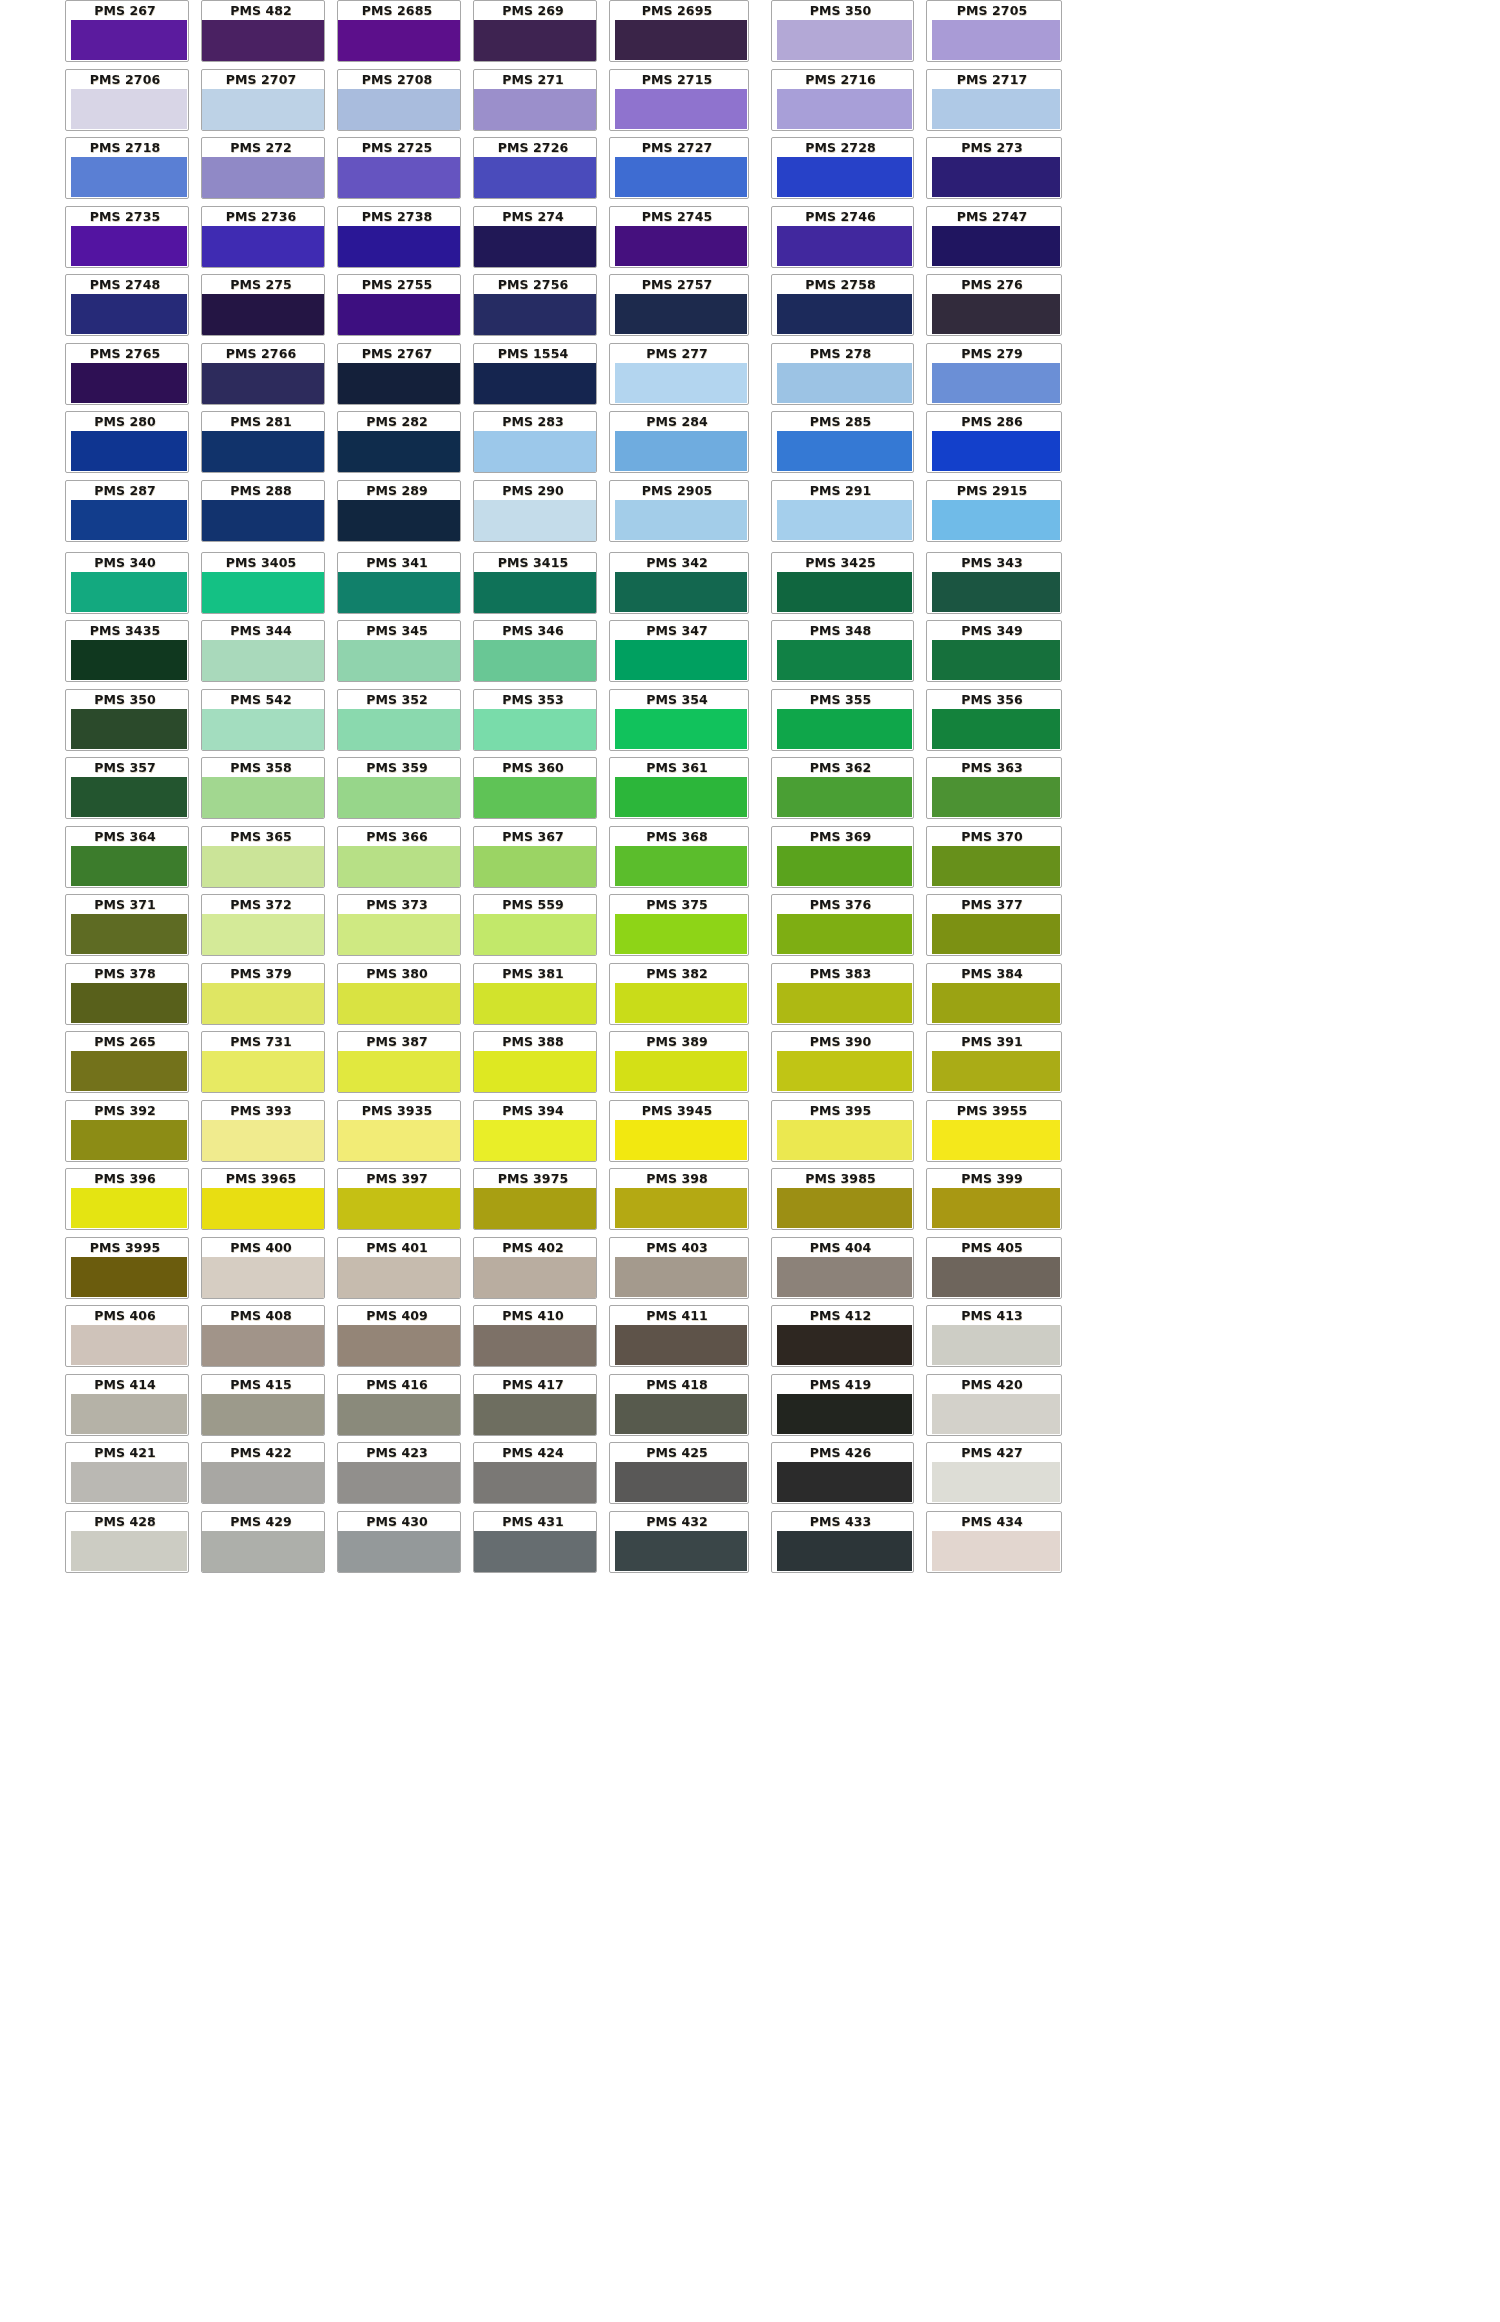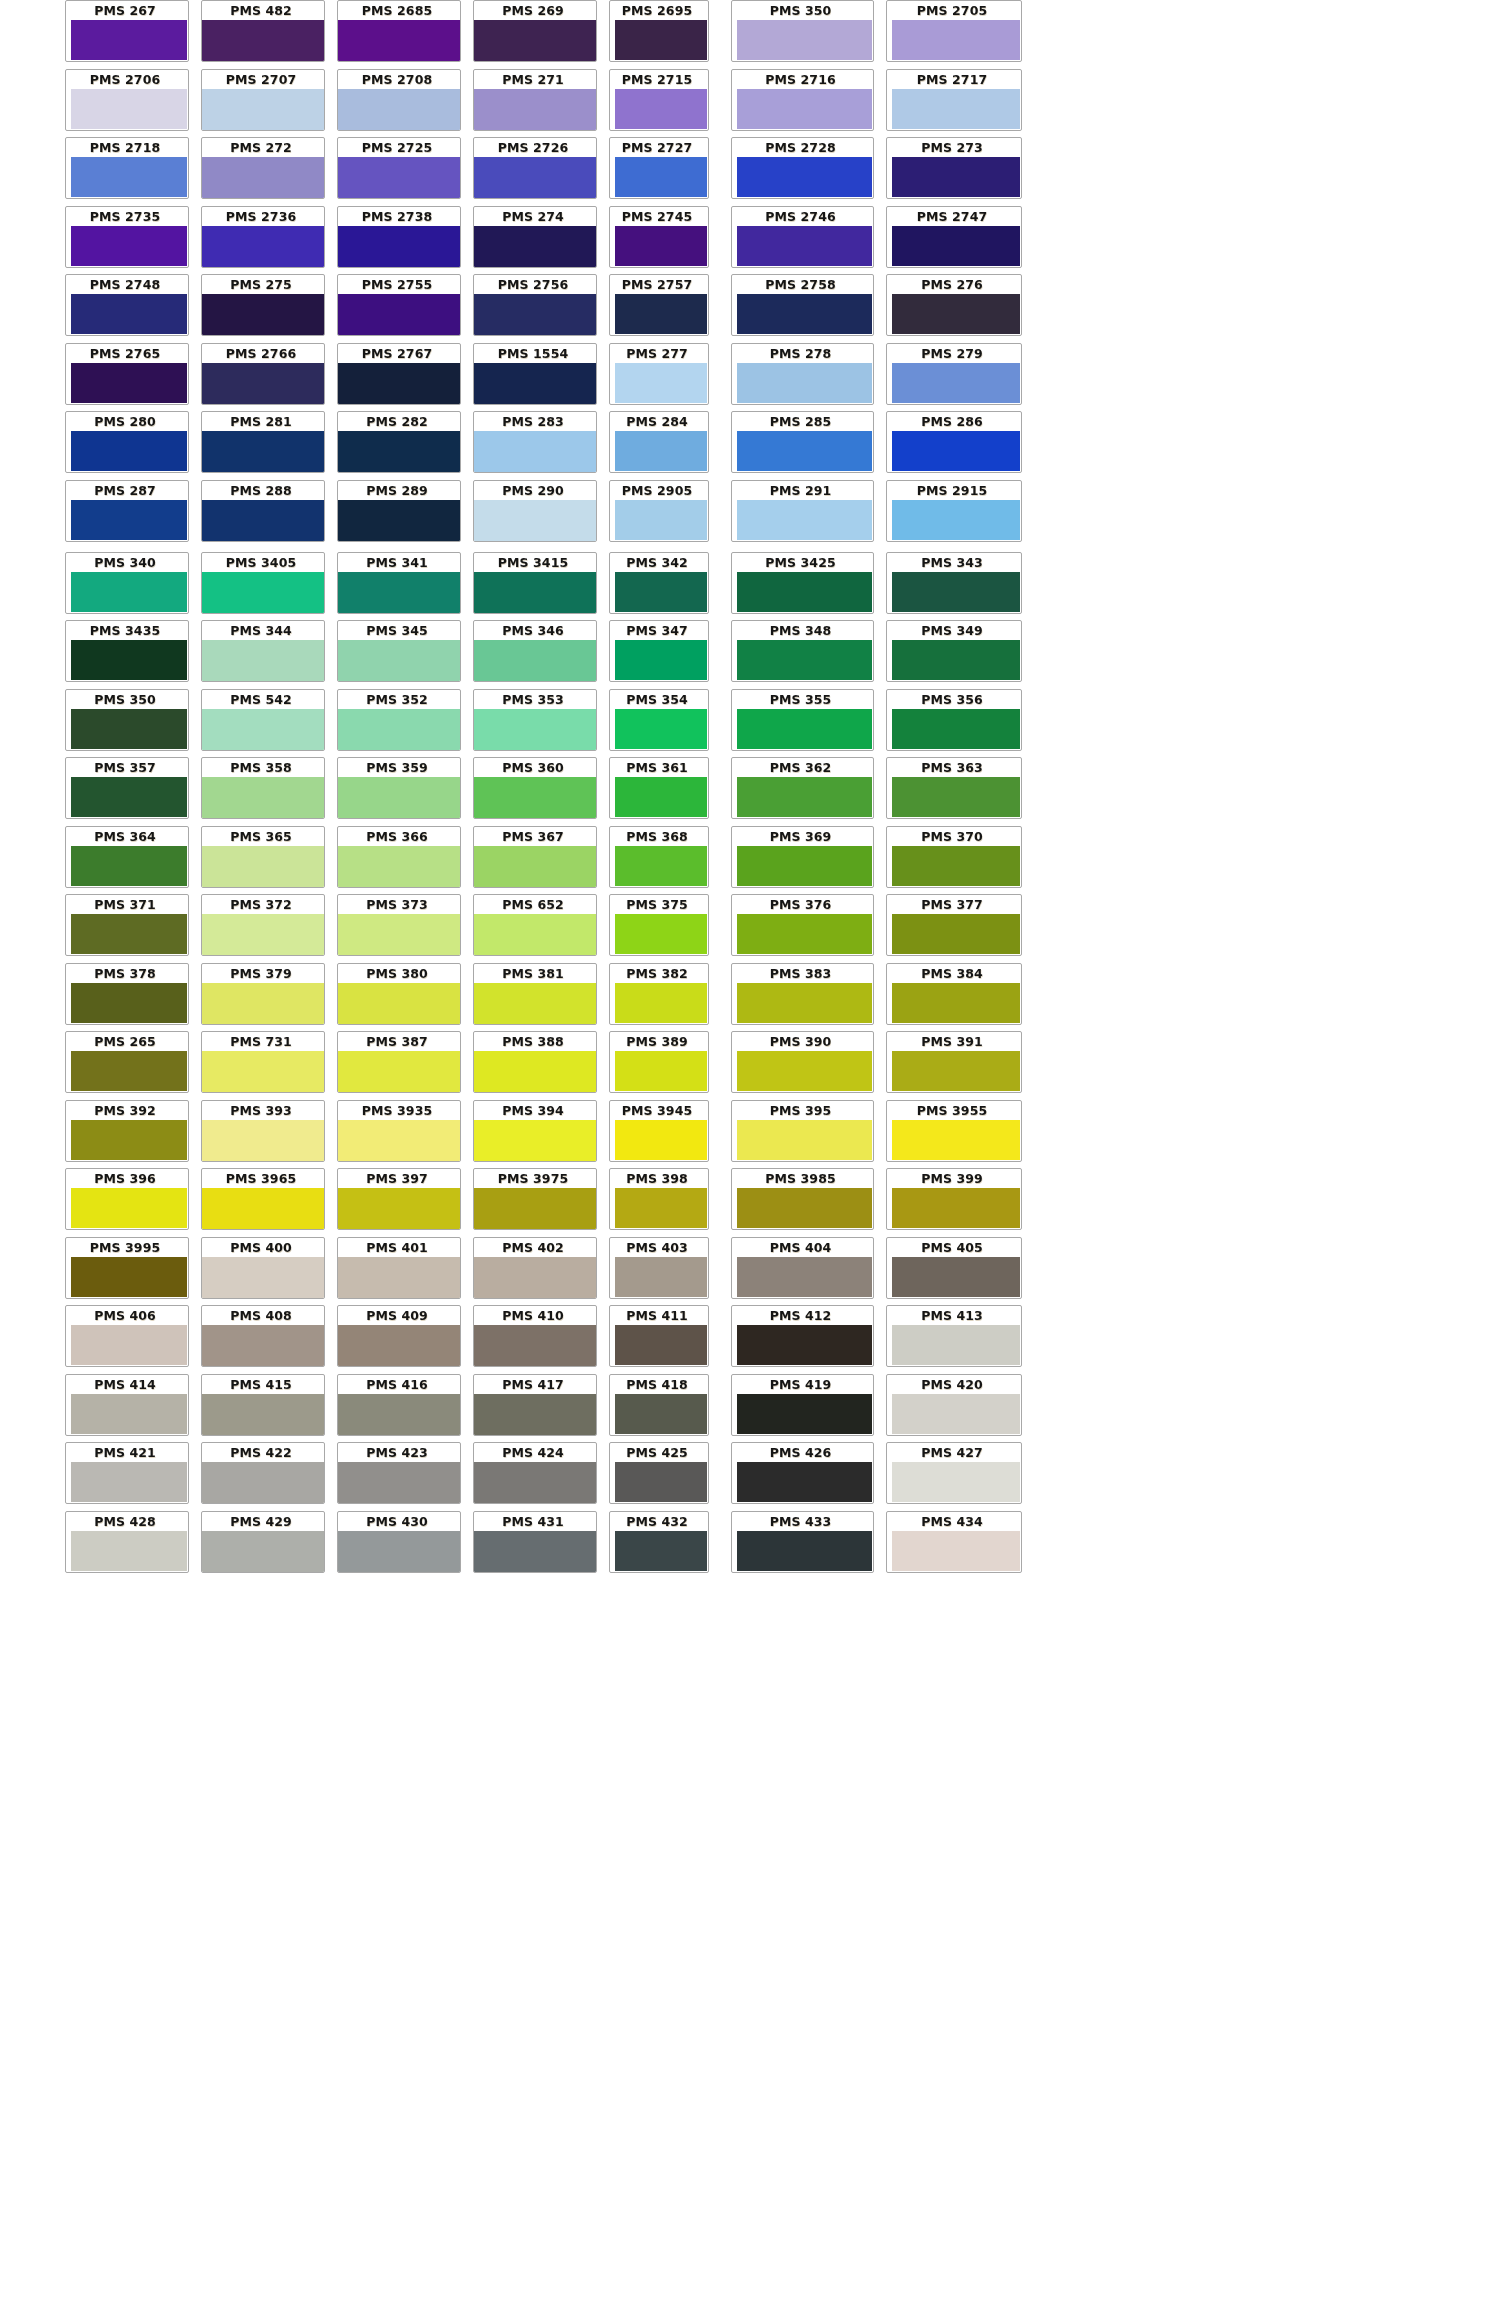--- a/index.html
+++ b/index.html
@@ -47,21 +47,21 @@
     overflow: hidden;
     flex: 0 0 auto;
   }
   .swatch-card.col-0,
   .swatch-card.col-1,
   .swatch-card.col-2,
   .swatch-card.col-3 {
     width: 124px;
   }
   .swatch-card.col-4 {
-    width: 100px;
+    width: 140px;
     margin-right: 22px;
   }
   .swatch-card.col-5 {
     width: 143px;
   }
   .swatch-card.col-6 {
     width: 136px;
     margin-right: 0;
   }
   .swatch-label {
@@ -498,21 +498,21 @@
         <div class="swatch-card col-1 flush">
           <div class="swatch-fill" style="background: rgb(212, 234, 152);"></div>
           <div class="swatch-label">PMS 372</div>
         </div>
         <div class="swatch-card col-2 flush">
           <div class="swatch-fill" style="background: rgb(207, 233, 130);"></div>
           <div class="swatch-label">PMS 373</div>
         </div>
         <div class="swatch-card col-3 flush">
           <div class="swatch-fill" style="background: rgb(194, 232, 106);"></div>
-          <div class="swatch-label">PMS 652</div>
+          <div class="swatch-label">PMS 559</div>
         </div>
         <div class="swatch-card col-4">
           <div class="swatch-fill" style="background: rgb(142, 212, 23);"></div>
           <div class="swatch-label">PMS 375</div>
         </div>
         <div class="swatch-card col-5">
           <div class="swatch-fill" style="background: rgb(126, 174, 19);"></div>
           <div class="swatch-label">PMS 376</div>
         </div>
         <div class="swatch-card col-6">

